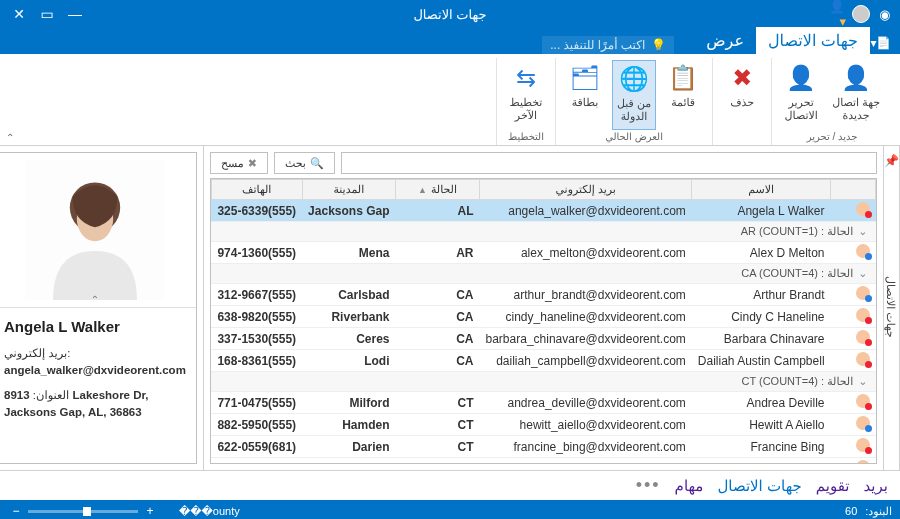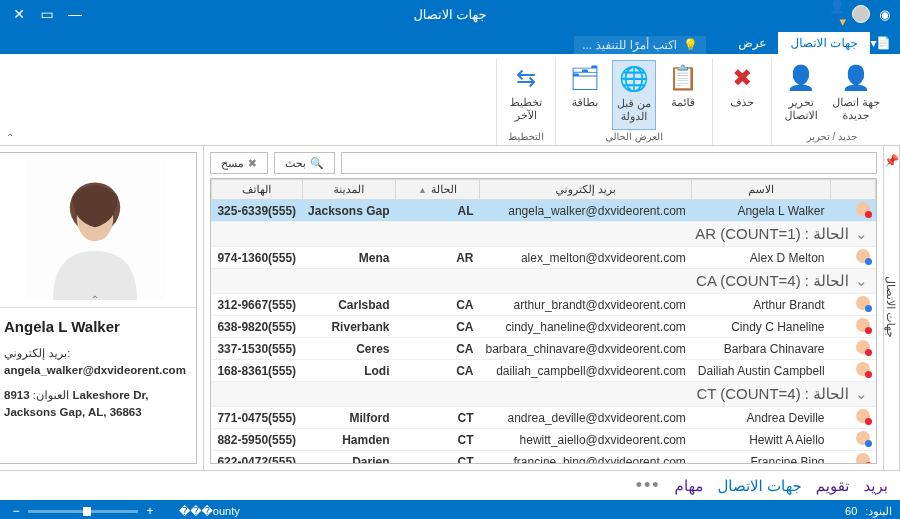--- a/index.html
+++ b/index.html
@@ -10,21 +10,21 @@
 .titlebar .title { position: absolute; left: 0; right: 0; text-align: center; pointer-events: none; }
 .titlebar .win-controls { display: flex; gap: 2px; margin-right: auto; direction: ltr; position: absolute; left: 6px; }
 .titlebar .win-controls button { width: 26px; height: 20px; background: transparent; border: none; color: #fff; font-size: 14px; cursor: pointer; }
 .titlebar .right-controls { position: absolute; right: 6px; display: flex; gap: 6px; align-items: center; }
 .titlebar .right-controls span { width: 18px; height: 18px; display: inline-flex; align-items: center; justify-content: center; font-size: 13px; }
 .avatar-circle { width: 18px; height: 18px; border-radius: 50%; background: #ccc; border: 1px solid #fff; }
 
 
 .tabstrip { height: 26px; background: #0173c7; display: flex; align-items: flex-end; padding: 0 8px; gap: 0; }
 .tabstrip .filebtn { width: 22px; height: 22px; color: #fff; display: flex; align-items: center; justify-content: center; }
-.tabstrip .tab { padding: 4px 12px; color: #fff; font-size: 12px; cursor: pointer; }
+.tabstrip .tab { padding: 4px 12px; color: #fff; font-size: 16px; cursor: pointer; }
 .tabstrip .tab.active { background: #fff; color: #0173c7; }
 .tabstrip .tellme { margin-right: 20px; display: flex; align-items: center; gap: 6px; color: #cfe6f7; background: rgba(255,255,255,0.1); padding: 2px 8px; font-size: 12px; }
 .tabstrip .tellme .bulb { color: #ffd966; }
 
 
 .ribbon { height: 92px; background: #fff; border-bottom: 1px solid #d0d0d0; display: flex; padding: 4px 8px 0; gap: 0; position: relative; }
 .ribbon .group { display: flex; flex-direction: column; align-items: center; padding: 2px 8px 2px; border-left: 1px solid #e3e3e3; }
 .ribbon .group-items { display: flex; gap: 6px; flex: 1; }
 .ribbon .btn { display: flex; flex-direction: column; align-items: center; gap: 2px; padding: 2px 4px; cursor: pointer; text-align: center; min-width: 42px; }
 .ribbon .btn .ico { width: 32px; height: 32px; display: flex; align-items: center; justify-content: center; font-size: 24px; }
@@ -43,21 +43,21 @@
 .search-input { flex: 1; height: 22px; border: 1px solid #c0c0c0; padding: 0 6px; font-size: 12px; }
 .smbtn { height: 22px; border: 1px solid #c0c0c0; background: #fff; padding: 0 10px; font-size: 11px; display: inline-flex; align-items: center; gap: 4px; cursor: pointer; color: #333; }
 .smbtn .mag { color: #0173c7; }
 
 .grid-wrap { flex: 1; border: 1px solid #c0c0c0; overflow: hidden; position: relative; }
 table.grid { width: 100%; border-collapse: collapse; direction: rtl; font-size: 12px; }
 table.grid th { background: #f3f3f3; border: 1px solid #d8d8d8; padding: 3px 22px; font-weight: normal; color: #333; text-align: center; font-size: 11px; }
 table.grid th .sort { color: #888; font-size: 9px; margin-right: 4px; }
 table.grid td { border-bottom: 1px solid #eee; padding: 2px 6px; white-space: nowrap; color: #333; text-align: right; }
 table.grid tr.selected td { background: #bde0f7; }
-table.grid tr.group td { background: #f7f7f7; color: #555; font-size: 15px; text-align: right; padding: 3px 8px; }
+table.grid tr.group td { background: #f7f7f7; color: #555; font-size: 11px; text-align: right; padding: 3px 8px; }
 table.grid tr.group .chev { color: #888; margin-left: 2px; }
 .td-phone, .td-city, .td-state { direction: ltr; text-align: left; font-weight: bold; }
 .td-email { direction: ltr; text-align: left; }
 .gicon { width: 18px; text-align: center; }
 .gicon span { display: inline-block; width: 14px; height: 14px; background: #f7c59f; border-radius: 50%; position: relative; }
 .gicon span::after { content: ""; position: absolute; right: -2px; bottom: -2px; width: 7px; height: 7px; background: #e23; border-radius: 50%; }
 .gicon.m span::after { background: #2a7de1; }
 
 
 .detail { width: 235px; border: 1px solid #c0c0c0; margin: 6px 6px 6px 0; display: flex; flex-direction: column; }
@@ -268,21 +268,21 @@
               <td class="td-state">CT</td>
               <td class="td-city">Hamden</td>
               <td class="td-phone">882-5950(555)</td>
             </tr>
             <tr>
               <td class="gicon "><span></span></td>
               <td>Francine Bing</td>
               <td class="td-email">francine_bing@dxvideorent.com</td>
               <td class="td-state">CT</td>
               <td class="td-city">Darien</td>
-              <td class="td-phone">622-0472(555)</td>
+              <td class="td-phone">622-0559(681)</td>
             </tr>
             <tr>
               <td class="gicon "><span></span></td>
               <td>Barbara L Faircloth</td>
               <td class="td-email">barbara_faircloth@dxvideorent.com</td>
               <td class="td-state">CT</td>
               <td class="td-city">Milford</td>
               <td class="td-phone">783-3811(555)</td>
             </tr>
           </tbody>

